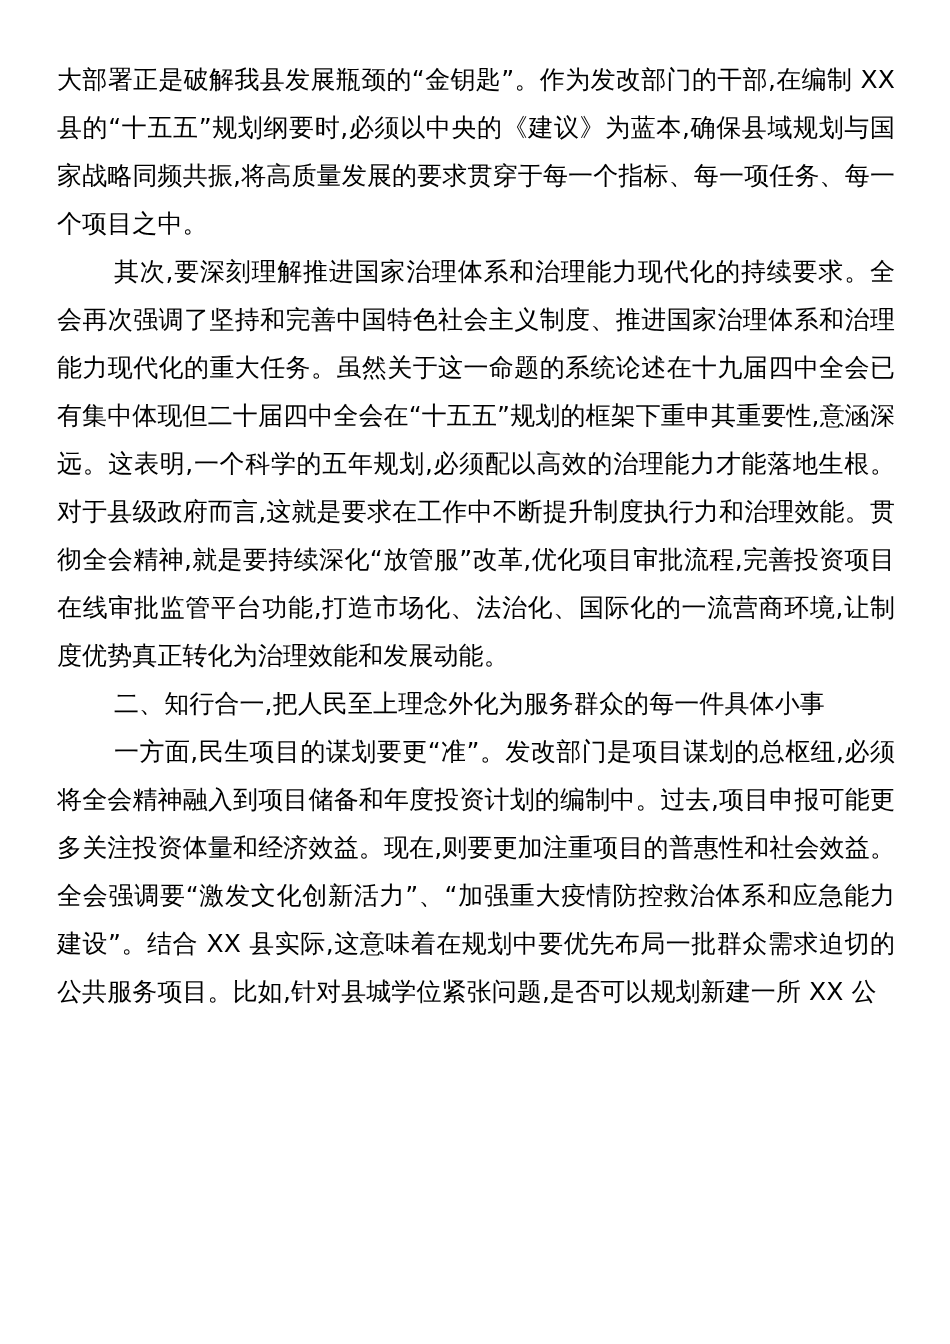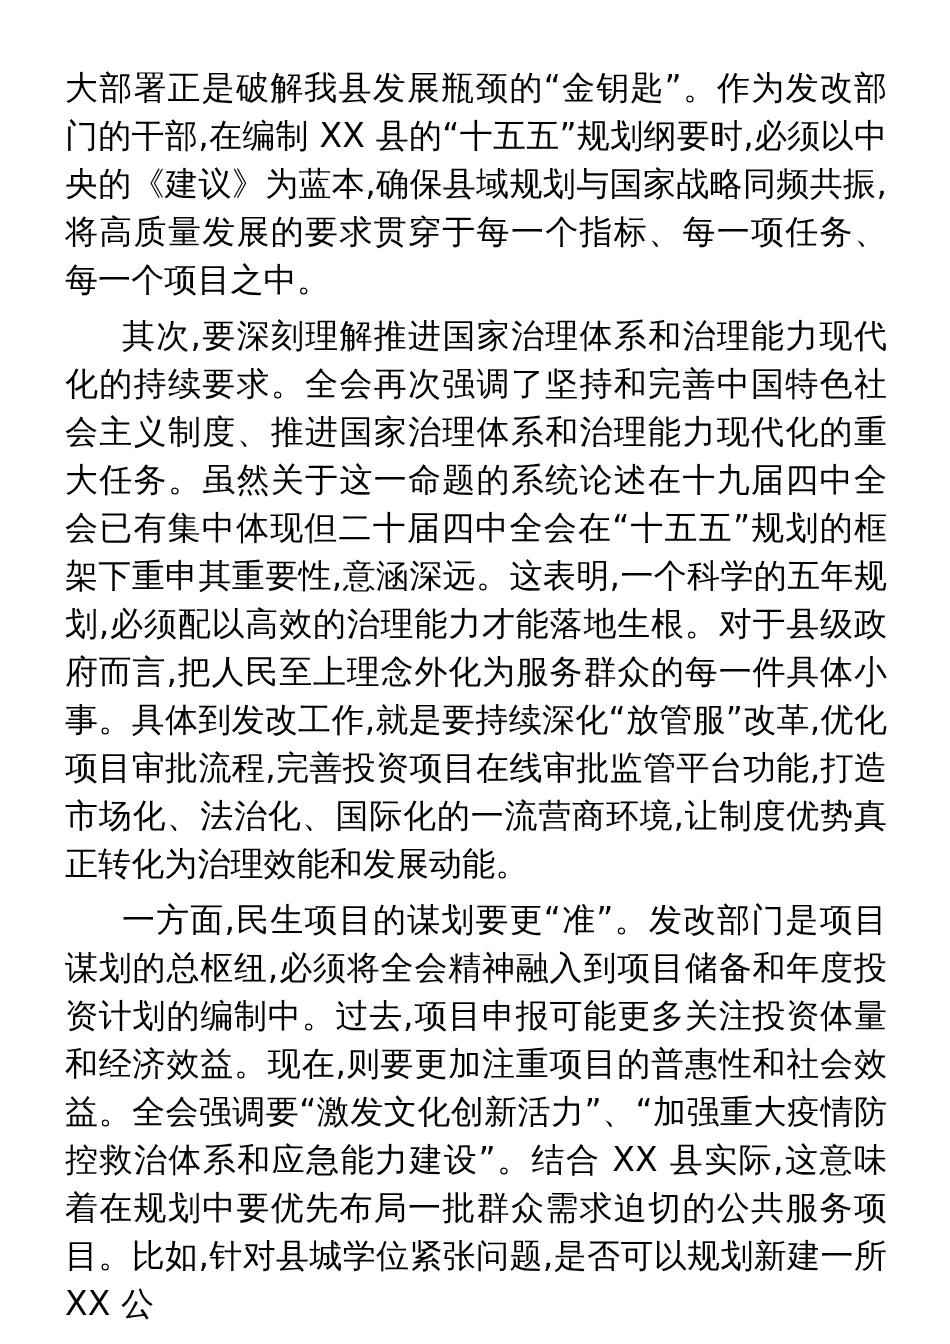--- a/index.html
+++ b/index.html
@@ -24,24 +24,24 @@
   }
 
   #doc-body {
     position: absolute;
     left: 57px;
     top: 56px;
     width: 838px;
   }
 
   .para {
-    margin: 8px;
+    margin: 0;
     padding: 0;
     color: #000000;
-    font-size: 33px;
+    font-size: 25px;
     line-height: 48px;
     letter-spacing: 0.1px;
     text-align: justify;
     text-justify: inter-character;
     text-align-last: left;
     word-break: break-all;
     font-weight: 400;
     -webkit-font-smoothing: antialiased;
   }
 
@@ -58,20 +58,21 @@
   .para { text-align-last: left; }
 </style>
 </head>
 <body>
 
 <div id="page">
   <div id="doc-body">
 
     <p class="para">大部署正是破解我县发展瓶颈的“金钥匙”。作为发改部门的干部,在编制 XX 县的“十五五”规划纲要时,必须以中央的《建议》为蓝本,确保县域规划与国家战略同频共振,将高质量发展的要求贯穿于每一个指标、每一项任务、每一个项目之中。</p>
 
-    <p class="para indent">其次,要深刻理解推进国家治理体系和治理能力现代化的持续要求。全会再次强调了坚持和完善中国特色社会主义制度、推进国家治理体系和治理能力现代化的重大任务。虽然关于这一命题的系统论述在十九届四中全会已有集中体现但二十届四中全会在“十五五”规划的框架下重申其重要性,意涵深远。这表明,一个科学的五年规划,必须配以高效的治理能力才能落地生根。对于县级政府而言,把人民至上理念外化为服务群众的每一件具体小事。具体到发改工作,就是要持续深化“放管服”改革,优化项目审批流程,完善投资项目在线审批监管平台功能,打造市场化、法治化、国际化的一流营商环境,让制度优势真正转化为治理效能和发展动能。</p>
+    <p class="para indent">其次,要深刻理解推进国家治理体系和治理能力现代化的持续要求。全会再次强调了坚持和完善中国特色社会主义制度、推进国家治理体系和治理能力现代化的重大任务。虽然关于这一命题的系统论述在十九届四中全会已有集中体现但二十届四中全会在“十五五”规划的框架下重申其重要性,意涵深远。这表明,一个科学的五年规划,必须配以高效的治理能力才能落地生根。对于县级政府而言,这就是要求在工作中不断提升制度执行力和治理效能。贯彻全会精神,就是要持续深化“放管服”改革,优化项目审批流程,完善投资项目在线审批监管平台功能,打造市场化、法治化、国际化的一流营商环境,让制度优势真正转化为治理效能和发展动能。</p>
 
+    <p class="para heading">二、知行合一,把人民至上理念外化为服务群众的每一件具体小事</p>
 
 
     <p class="para indent">一方面,民生项目的谋划要更“准”。发改部门是项目谋划的总枢纽,必须将全会精神融入到项目储备和年度投资计划的编制中。过去,项目申报可能更多关注投资体量和经济效益。现在,则要更加注重项目的普惠性和社会效益。全会强调要“激发文化创新活力”、“加强重大疫情防控救治体系和应急能力建设”。结合 XX 县实际,这意味着在规划中要优先布局一批群众需求迫切的公共服务项目。比如,针对县城学位紧张问题,是否可以规划新建一所 XX 公</p>
 
   </div>
 </div>
 
 </body></html>

